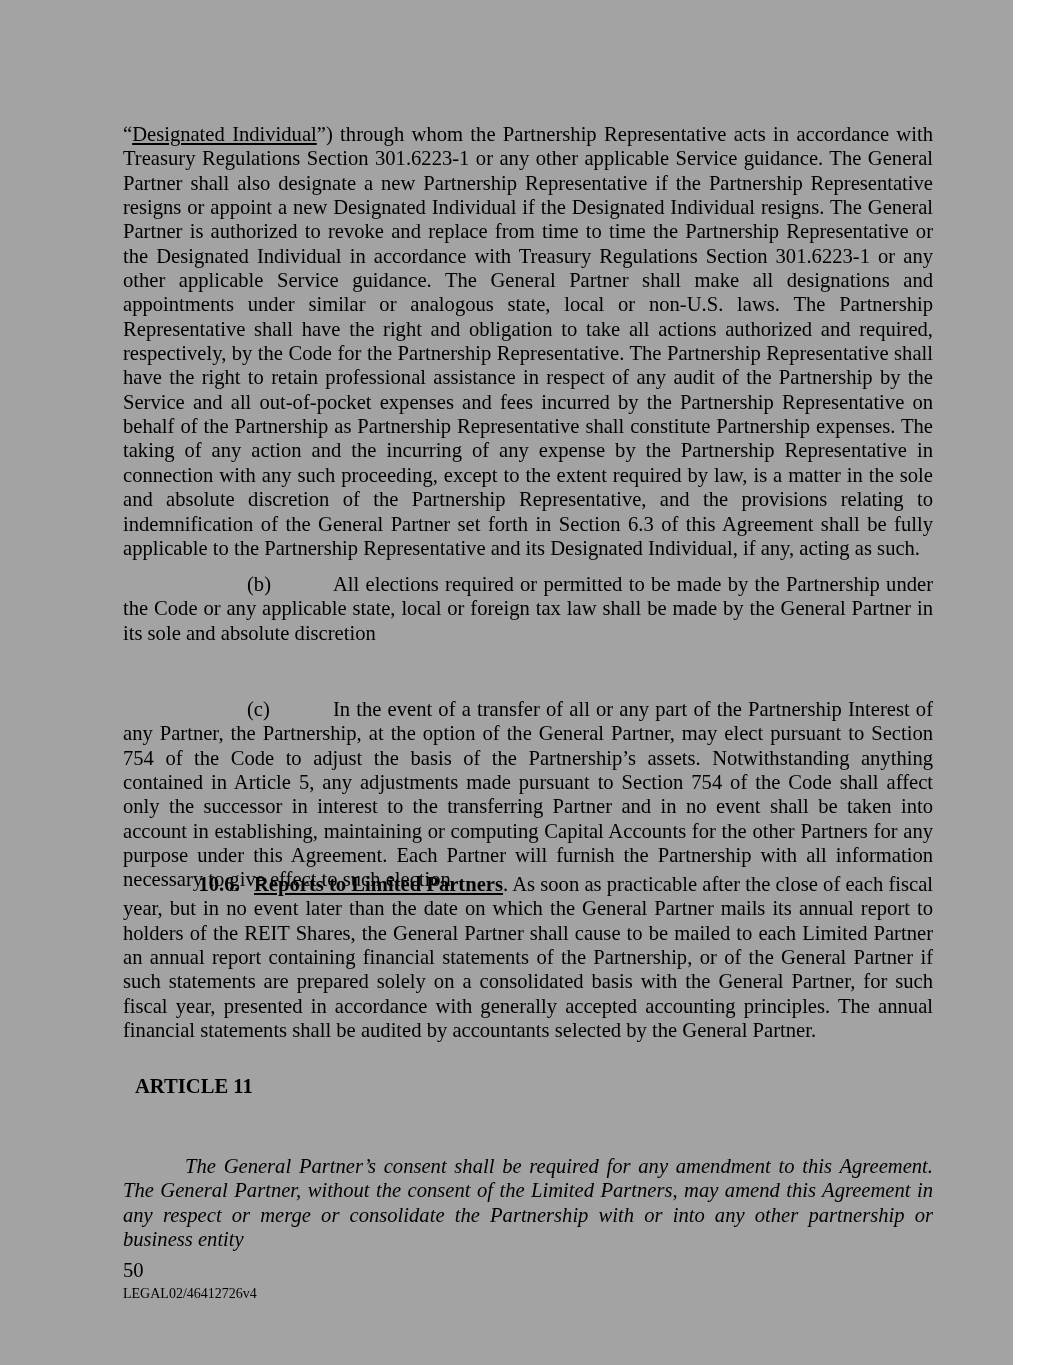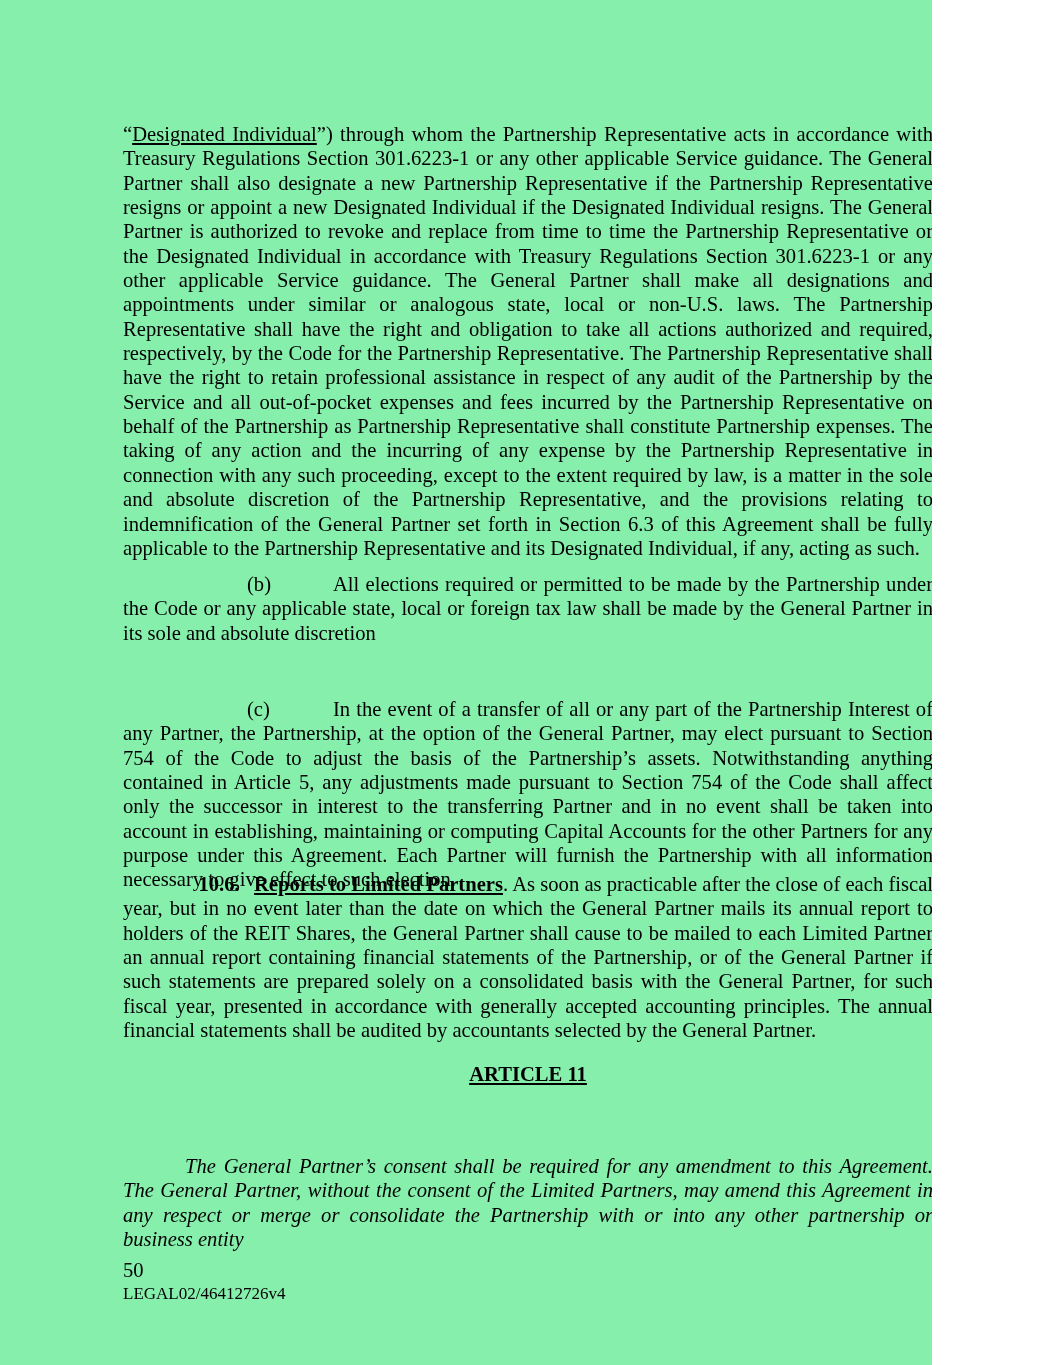--- a/index.html
+++ b/index.html
@@ -2,44 +2,43 @@
 <html><head>
 <meta charset="utf-8">
 <style>
   html, body {
     margin: 0;
     padding: 0;
     background: #ffffff;
   }
   .page {
     position: relative;
-    width: 932px;
+    width: 1013px;
     height: 1365px;
-    background: #86efac;
+    background: #a3a3a3;
     color: #000000;
     font-family: "Liberation Serif", "DejaVu Serif", serif;
     font-size: 20.6px;
     line-height: 24.35px;
     overflow: hidden;
   }
   .para {
     position: absolute;
     left: 123px;
     width: 810px;
     margin: 0;
     text-align: justify;
   }
   .centered {
     position: absolute;
     left: 123px;
     width: 810px;
-    margin: 0;
-    text-align: center;
+    margin: 12px;
+    text-align: left;
     font-weight: bold;
-    text-decoration: underline;
   }
   .underline { text-decoration: underline; }
   .bold { font-weight: bold; }
   .clause-indent { text-indent: 124px; font-family: Liberation Serif, serif; }
   .section-indent { text-indent: 61px; }
   .firstline-indent { text-indent: 62px; }
   .clause-label {
     display: inline-block;
     width: 86px;
     text-indent: 0;
@@ -58,21 +57,21 @@
     width: 810px;
     top: 1258px;
     text-align: left;
     margin: 0;
   }
   .doc-id {
     position: absolute;
     left: 123px;
     top: 1284px;
     margin: 0;
-    font-size: 17px;
+    font-size: 14px;
     line-height: 20px;
   }
   #p-continuation { top: 122px; }
   #p-clause-b     { top: 572px; }
   #p-clause-c     { top: 697px; }
   #p-section-106  { top: 872px; }
   #h-article-11   { top: 1062px; }
   #h-amendment    { top: 1112px; }
   #p-amendment    { top: 1154px; font-style: italic; }
 </style>

